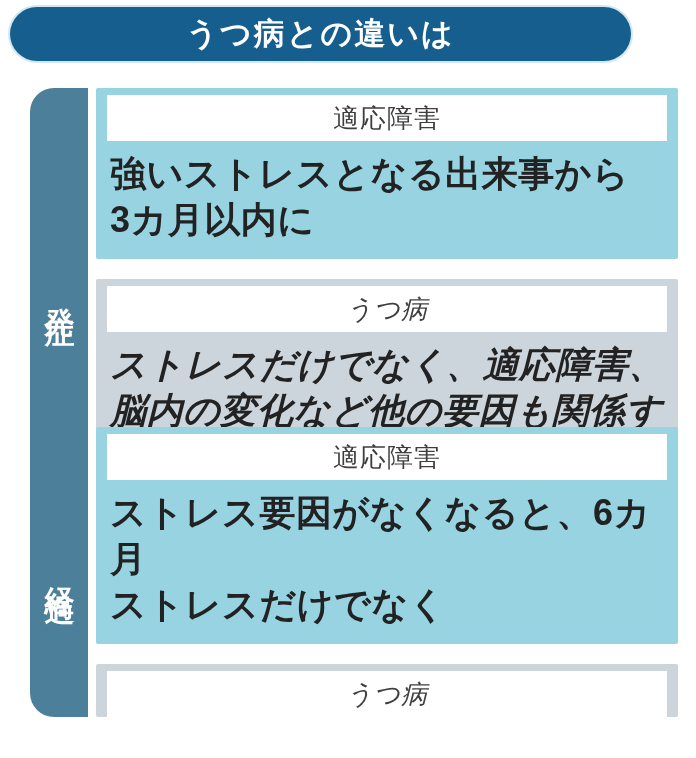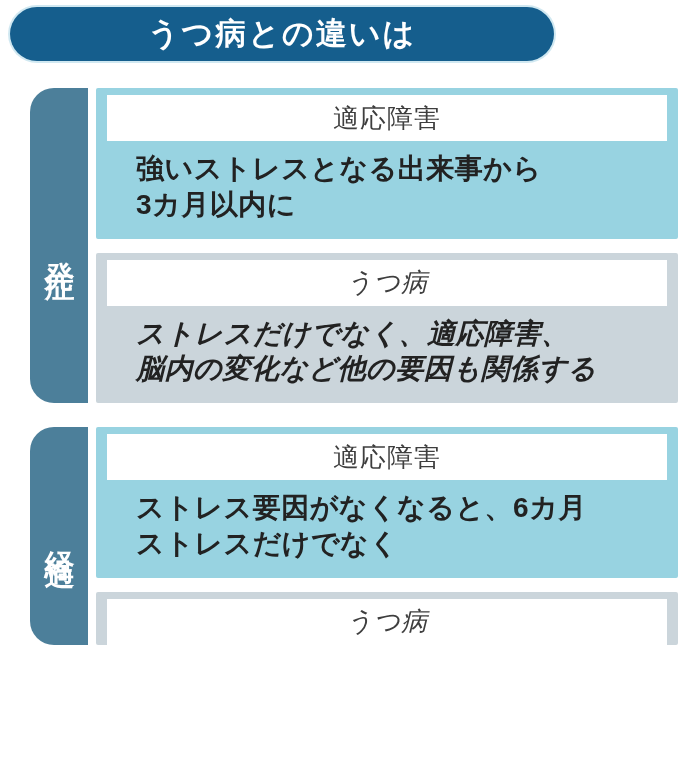--- a/index.html
+++ b/index.html
@@ -7,21 +7,21 @@
     width: 696px; height: 758px;
     background: #ffffff;
     font-family: "Liberation Sans", "DejaVu Sans", sans-serif;
     overflow: hidden;
   }
   .stage { position: relative; width: 696px; height: 758px; }
 
   
   .banner {
     position: absolute; left: 10px; top: 7px;
-    width: 544px; height: 54px;
+    width: 621px; height: 54px;
     background: var(--banner, #155E8D);
     border-radius: 27px;
     display: flex; align-items: center; justify-content: center;
     box-shadow: 0 0 0 2px rgba(150, 205, 225, 0.45);
   }
   .banner-title {
     color: var(--title_text, #FFFFFF);
     font-size: 31px; font-weight: bold; letter-spacing: 2px;
   }
 
@@ -44,38 +44,38 @@
   .side-label {
     writing-mode: vertical-rl;
     text-orientation: upright;
     color: #ffffff;
     font-size: 30px; font-weight: bold;
     letter-spacing: 8px;
   }
 
   .cards {
     width: 582px;
-    display: flex; flex-direction: column; gap: 14px; justify-content: flex-end;
+    display: flex; flex-direction: column; gap: 20px; justify-content: flex-end;
   }
   .card { border-radius: 2px; }
   .card.adjustment { background: var(--adjustment_card, #98D3E1); }
   .card.depression { background: var(--depression_card, #CBD5DB); font-style: italic; }
 
   .card-header {
     background: var(--header_strip, #FFFFFF);
     margin: 7px 11px 0 11px;
     height: 46px;
     display: flex; align-items: center; justify-content: center;
     font-size: 26px;
     color: var(--header_text, #3E3E3E);
     letter-spacing: 1px;
   }
   .card-body {
-    padding: 10px 12px 16px 40px;
-    font-size: 28px;
+    padding: 10px 12px 16px 14px;
+    font-size: 36px;
     font-weight: bold;
     color: var(--body_text, #222222);
     line-height: 1.28;
     letter-spacing: 0.5px;
     white-space: pre-line;
   }
 </style>
 </head>
 <body>
 

